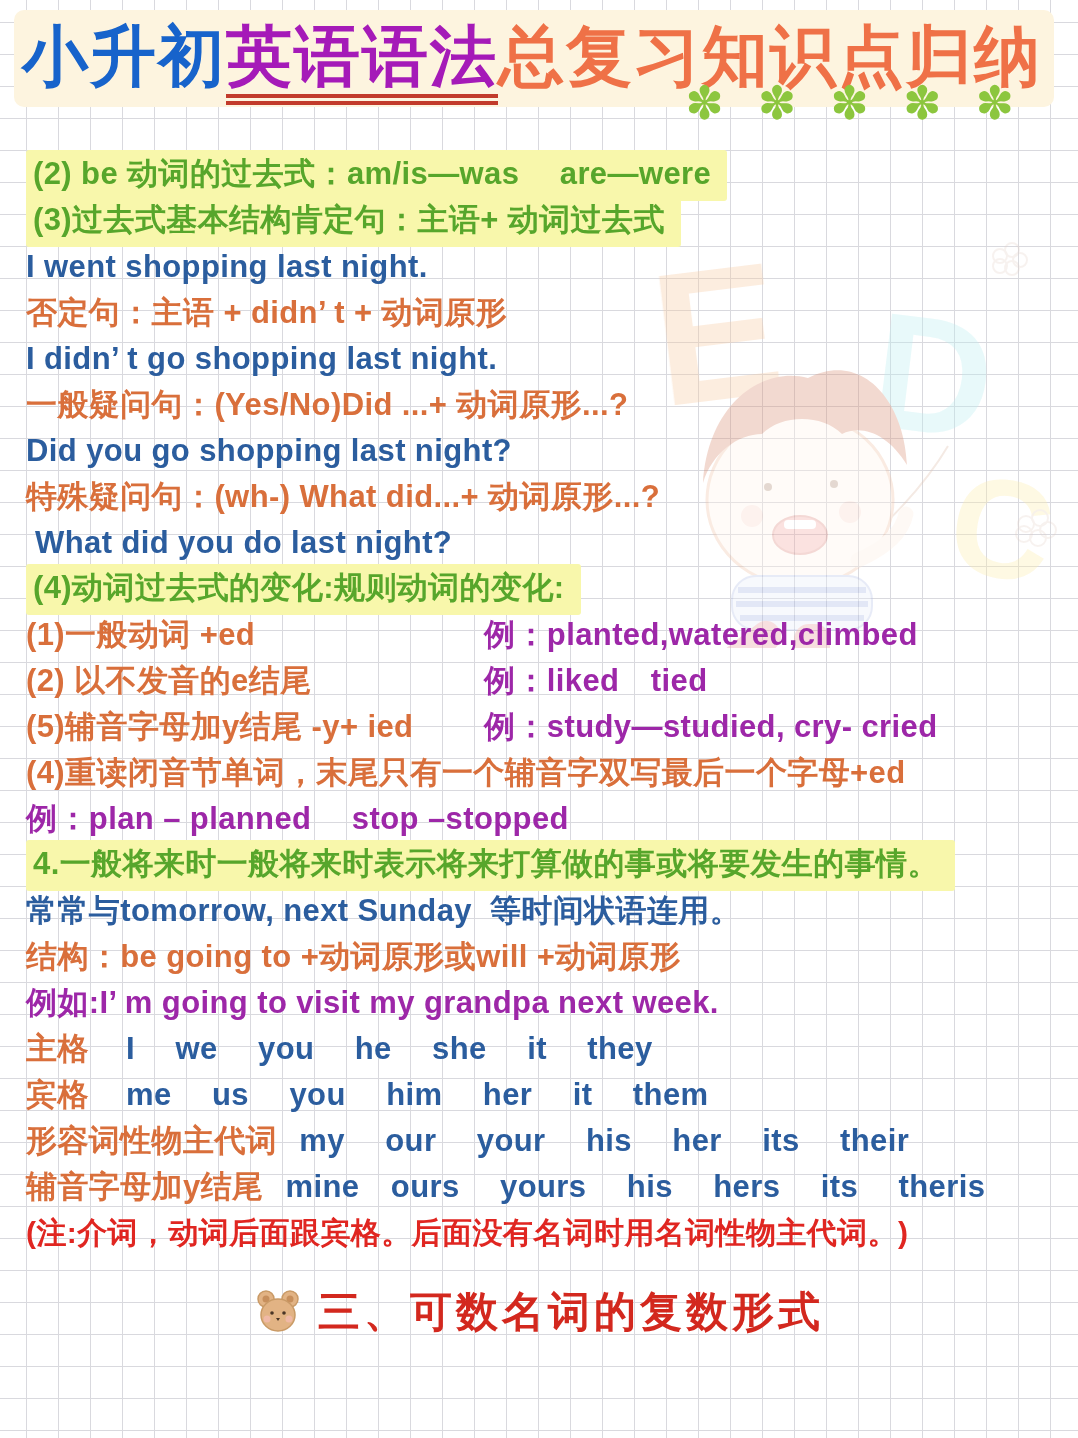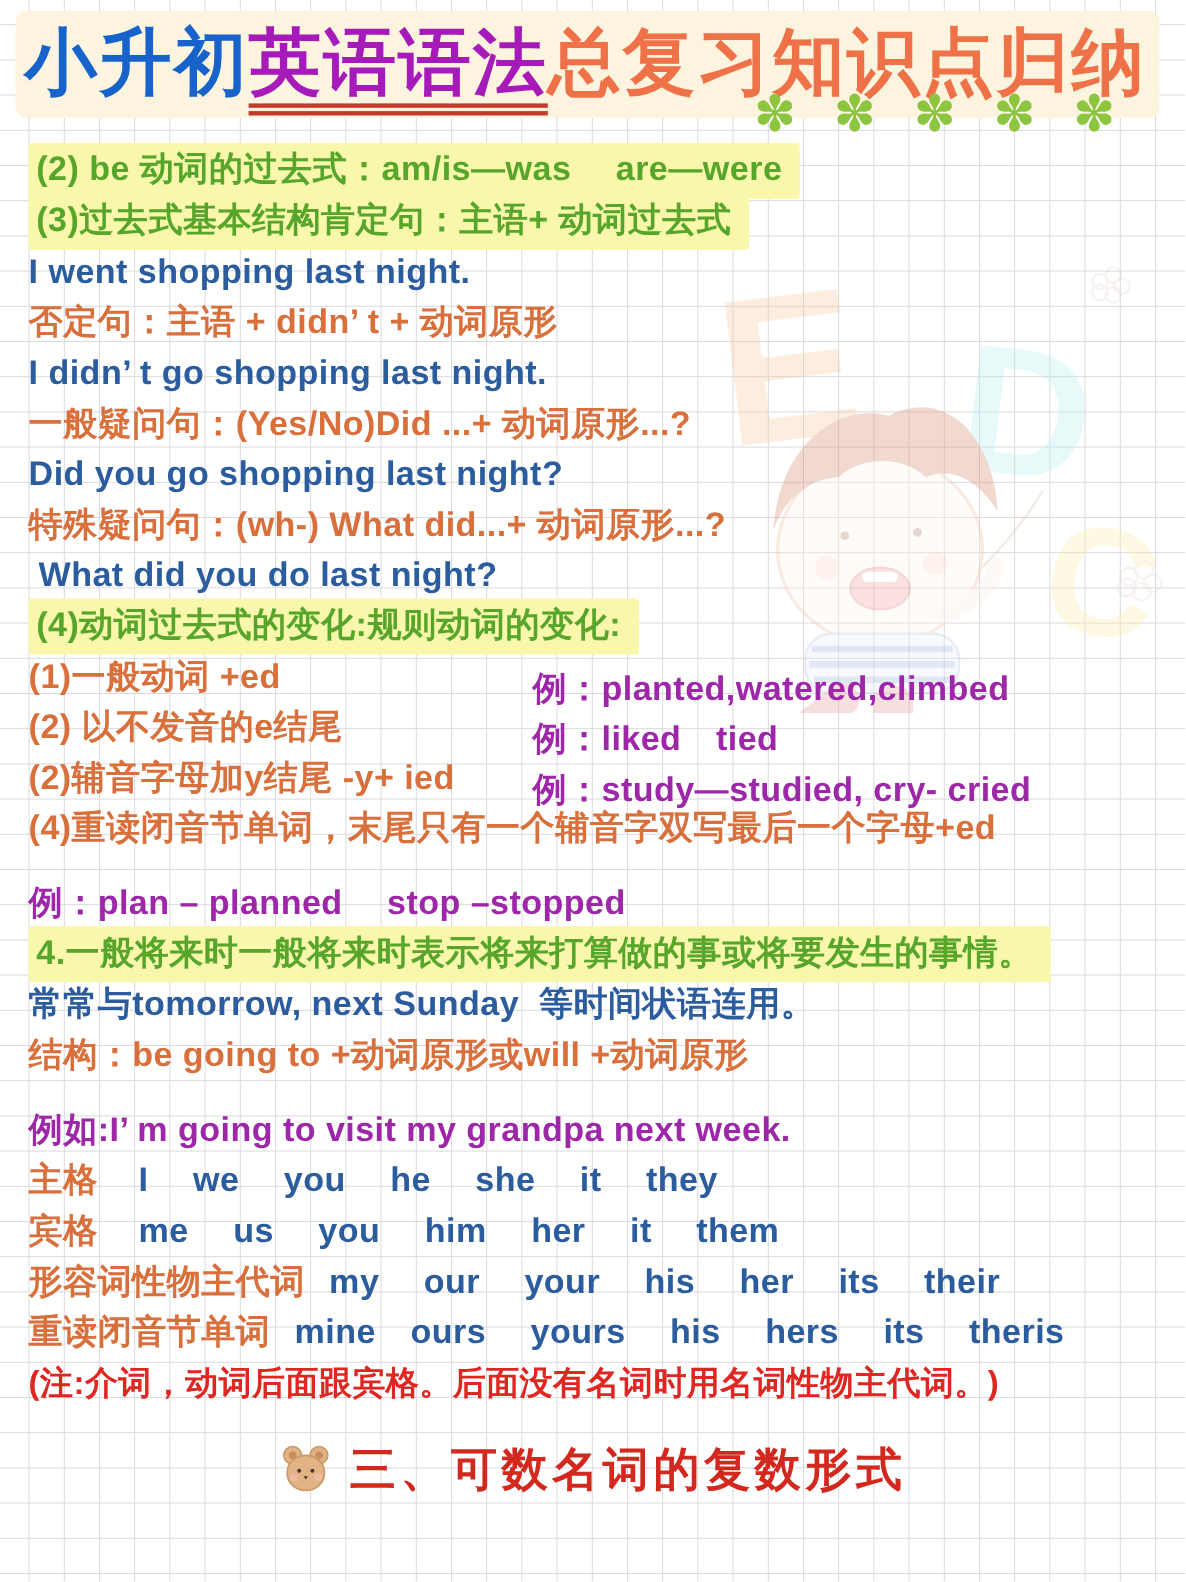--- a/index.html
+++ b/index.html
@@ -18,28 +18,28 @@
   .watermark{position:absolute;left:648px;top:228px;z-index:1;}
   
   .title-row{position:absolute;top:10px;left:14px;z-index:2;white-space:nowrap;}
   .title-band{display:inline-block;background:#fdf4df;border-radius:10px;padding:12px 12px 2px 8px;}
   .title-row span.tpart{font-size:66px;font-weight:900;letter-spacing:2px;line-height:1.05;}
   .t-blue{color:#1763cb;}
   .t-purple{color:#a51ab8;display:inline-block;border-bottom:11px double #c23b2b;padding-bottom:3px;}
   .t-orange{color:#ef7147;}
   .clovers{position:absolute;top:80px;right:30px;z-index:2;color:#8cc63e;font-size:46px;letter-spacing:34px;white-space:nowrap;line-height:1;}
   
-  .content{position:absolute;top:132px;left:0;right:0;z-index:2;}
+  .content{position:absolute;top:152px;left:0;right:0;z-index:2;}
   .ln{height:46px;display:flex;align-items:center;padding-left:26px;
       font-size:31px;font-weight:700;white-space:pre;letter-spacing:.4px;}
   .band{background:#f8f7ab;border-radius:3px;padding:3px 16px 6px 7px;}
   .green{color:#57a62b;}
   .orange{color:#d96f3b;}
   .blue{color:#2b5d9e;}
-  .purple{color:#9d27a8;margin-top:22px;}
+  .purple{color:#9d27a8;}
   .red{color:#e02621;}
   .rule-left{display:inline-block;min-width:458px;}
   
   .sec-head{display:flex;align-items:center;justify-content:center;gap:16px;height:60px;
       color:#d3281e;font-size:42px;font-weight:900;letter-spacing:4px;}
   .sec-head.first{margin-top:22px;}
   .sec-head.second{margin-top:26px;}
   .bear{width:48px;height:48px;flex:0 0 auto;}
   
   .pron .lbl{margin-right:22px;}
@@ -133,21 +133,21 @@
 
     <div class="ln">
       <span class="rule-left orange">(1)一般动词 +ed</span>
       <span class="purple">例：planted,watered,climbed</span>
     </div>
     <div class="ln">
       <span class="rule-left orange">(2) 以不发音的e结尾</span>
       <span class="purple">例：liked　tied</span>
     </div>
     <div class="ln">
-      <span class="rule-left orange">(2)辅音字母加y结尾 -y+ ied</span>
+      <span class="rule-left orange">(5)辅音字母加y结尾 -y+ ied</span>
       <span class="purple">例：study—studied, cry- cried</span>
     </div>
     <div class="ln orange">
       <span>(4)重读闭音节单词，末尾只有一个辅音字双写最后一个字母+ed</span>
     </div>
     <div class="ln purple">
       <span>例：plan – planned　 stop –stopped</span>
     </div>
 
     <div class="ln">
@@ -170,21 +170,21 @@
     </div>
     <div class="ln pron">
       <span class="orange lbl lbl-short">宾格</span>
       <span class="blue">me　 us　 you　 him　 her　 it　 them</span>
     </div>
     <div class="ln pron">
       <span class="orange lbl">形容词性物主代词</span>
       <span class="blue">my　 our　 your　 his　 her　 its　 their</span>
     </div>
     <div class="ln pron">
-      <span class="orange lbl">重读闭音节单词</span>
+      <span class="orange lbl">辅音字母加y结尾</span>
       <span class="blue">mine　ours　 yours　 his　 hers　 its　 theris</span>
     </div>
     <div class="ln red note">
       <span>(注:介词，动词后面跟宾格。后面没有名词时用名词性物主代词。)</span>
     </div>
 
     <div class="sec-head second">
       <svg class="bear" viewBox="0 0 48 48">
         <circle cx="12" cy="11" r="8" fill="#e2b384" stroke="#c99a66" stroke-width="1.5"></circle>
         <circle cx="36" cy="11" r="8" fill="#e2b384" stroke="#c99a66" stroke-width="1.5"></circle>

